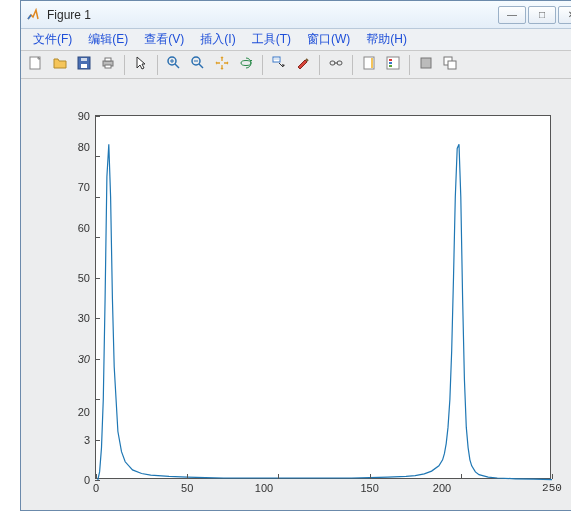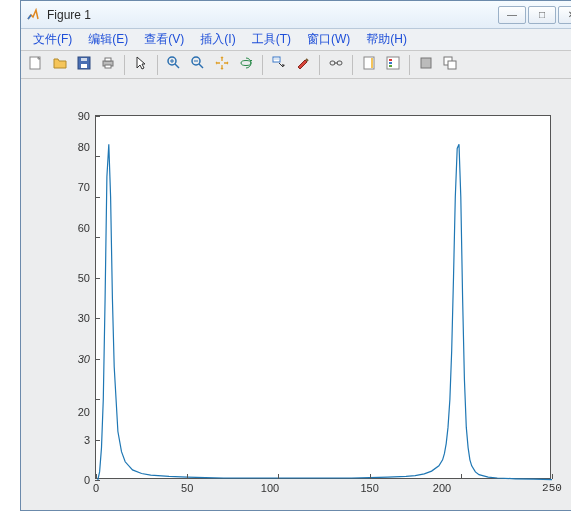--- a/index.html
+++ b/index.html
@@ -254,21 +254,21 @@
         <div class="y-tick" style="top: 71px;">70</div>
         <div class="tick-mark-y" style="top: 80.8889px;"></div>
         <div class="y-tick" style="top: 31px;">80</div>
         <div class="tick-mark-y" style="top: 40.4444px;"></div>
         <div class="y-tick" style="top: 0px;">90</div>
         <div class="tick-mark-y" style="top: 0px;"></div>
         <div class="x-tick" style="left: 0px;">0</div>
         <div class="tick-mark-x" style="left: 0px;"></div>
         <div class="x-tick" style="left: 91.2px;">50</div>
         <div class="tick-mark-x" style="left: 91.2px;"></div>
-        <div class="x-tick" style="left: 174px;">100</div>
+        <div class="x-tick" style="left: 168px;">100</div>
         <div class="tick-mark-x" style="left: 182.4px;"></div>
         <div class="x-tick" style="left: 273.6px; text-align: center;">150</div>
         <div class="tick-mark-x" style="left: 273.6px;"></div>
         <div class="x-tick" style="left: 346px;">200</div>
         <div class="tick-mark-x" style="left: 364.8px;"></div>
         <div class="x-tick" style="left: 456px; font-family: Liberation Mono, monospace;">250</div>
         <div class="tick-mark-x" style="left: 456px;"></div>
       </div>
   </div>
 

